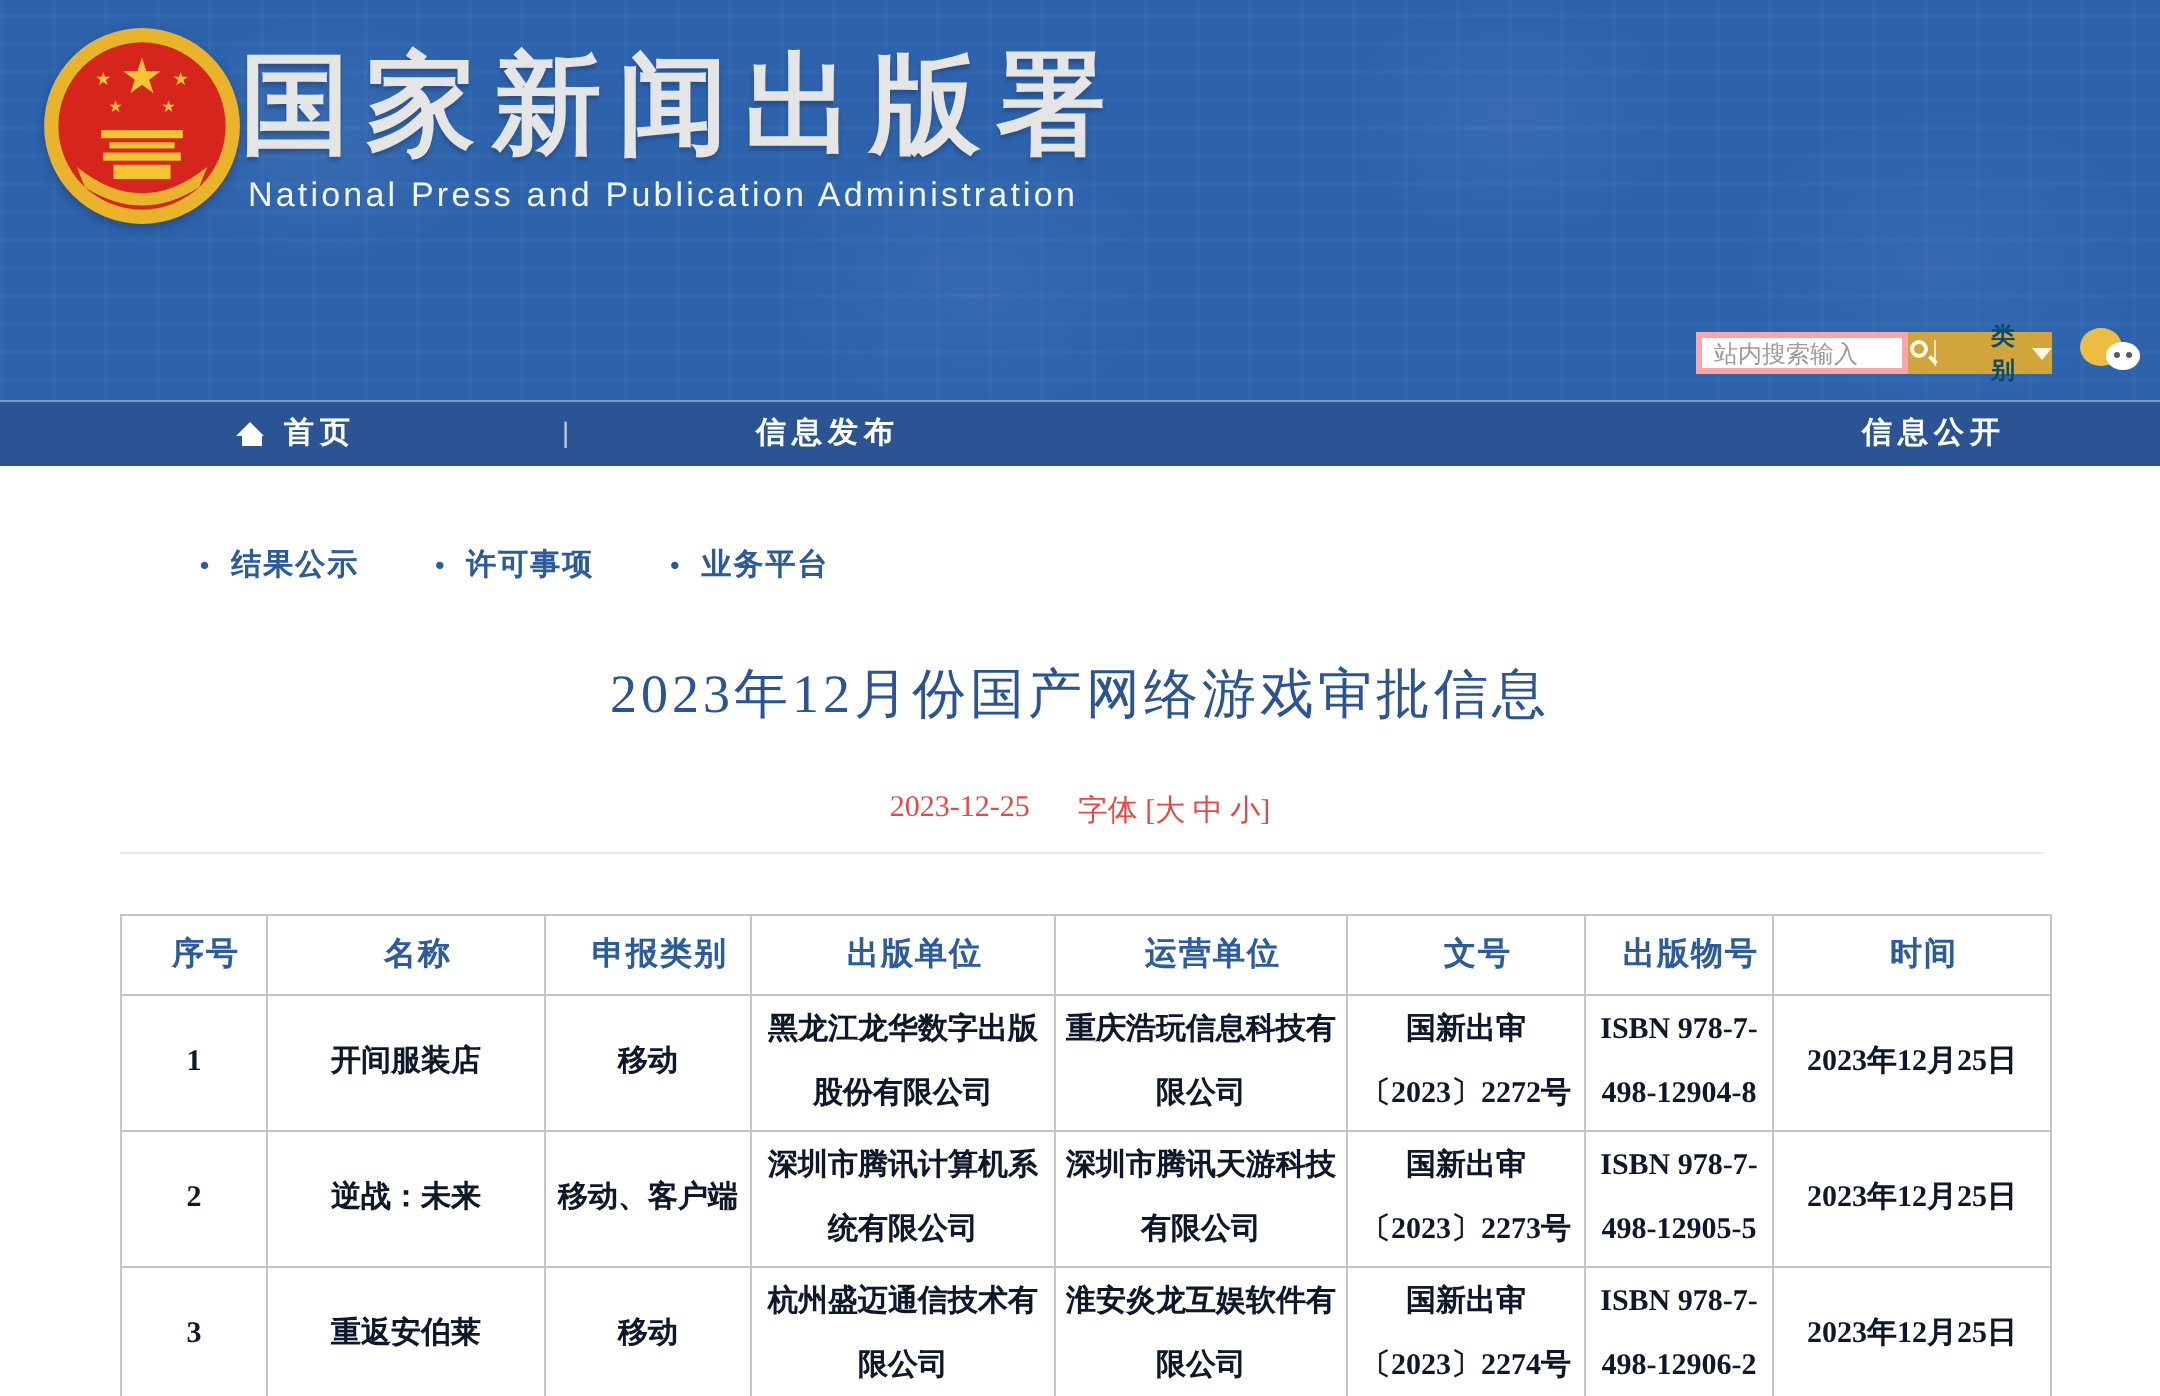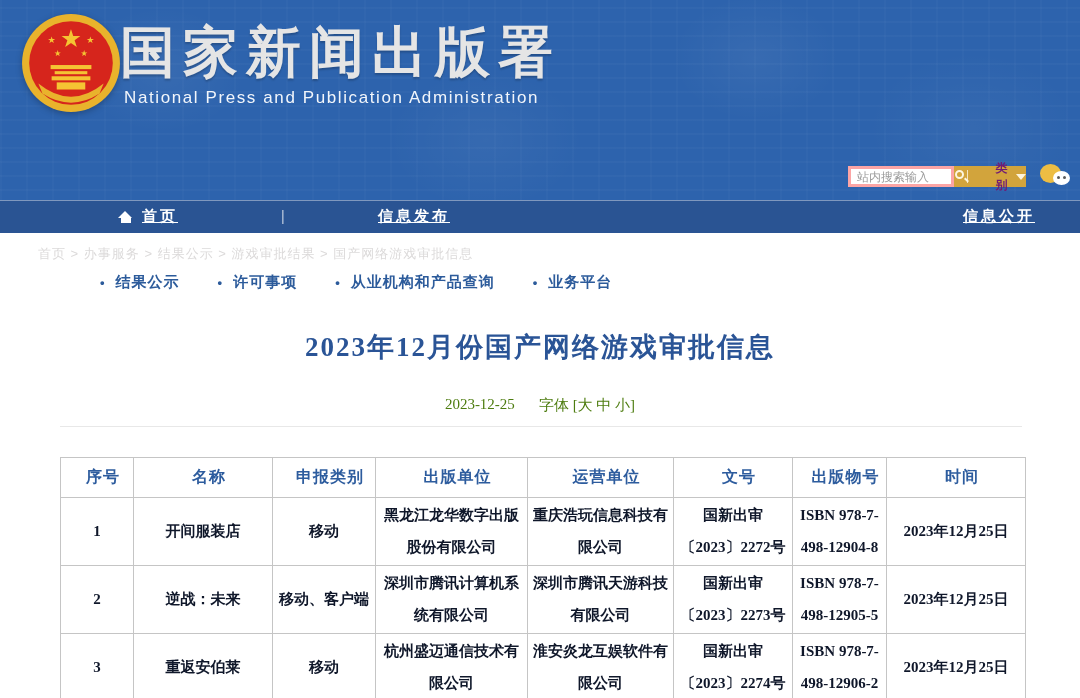--- a/index.html
+++ b/index.html
@@ -50,21 +50,21 @@
   .search-btn { width:16px; height:16px; position:relative; cursor:pointer; }
   .search-btn .lens {
     position:absolute; left:1px; top:1px; width:9px; height:9px;
     border:2px solid #fdf6e0; border-radius:50%;
   }
   .search-btn .handle {
     position:absolute; left:10px; top:10px; width:5px; height:2px;
     background:#fdf6e0; transform:rotate(45deg);
   }
   .gold-divider { width:1px; height:13px; background:rgba(255,250,235,.75); }
-  .category-label { color:#701a75; font-size:12px; font-weight:bold; letter-spacing:1px;margin-left:28px; }
+  .category-label { color:#0c4a6e; font-size:12px; font-weight:bold; letter-spacing:1px;margin-left:28px; }
   .caret-down {
     width:0; height:0; border-left:5px solid transparent; border-right:5px solid transparent;
     border-top:6px solid #fdf5dd;
   }
   .wechat { position:absolute; left:1040px; top:164px; width:32px; height:26px; cursor:pointer; }
   .wechat .bubble-back {
     position:absolute; left:0; top:0; width:21px; height:19px; border-radius:50%;
     background:#edbd43;
   }
   .wechat .bubble-front {
@@ -77,56 +77,56 @@
   .wechat .bubble-front::before { left:4px; }
   .wechat .bubble-front::after { left:10px; }
 
   
   .nav-bar {
     position:absolute; left:0; top:200px; width:1080px; height:33px;
     background:#2a5493; box-shadow:inset 0 1px 0 rgba(255,255,255,.4);
   }
   .nav-item {
     position:absolute; top:0; height:33px; display:flex; align-items:center;
-    color:#ffffff; font-size:15px; font-weight:bold; letter-spacing:3px; cursor:pointer;text-decoration:underline;
+    color:#ffffff; font-size:15px; font-weight:bold; letter-spacing:3px; cursor:pointer;
   }
   .nav-home { left:118px; gap:9px; }
   .home-icon { position:relative; width:15px; height:12px; }
   .home-icon .roof {
     position:absolute; left:0; top:0; width:0; height:0;
     border-left:7.5px solid transparent; border-right:7.5px solid transparent;
     border-bottom:7px solid #ffffff;
   }
   .home-icon .base { position:absolute; left:2.5px; top:7px; width:10px; height:5px; background:#ffffff; }
   .nav-sep { position:absolute; left:281px; top:8px; color:rgba(255,255,255,.7); font-size:14px; }
   .nav-info { left:378px; }
   .nav-active {
     left:553px; width:266px; justify-content:center; background:#f3f5f8;
     color:#1e4c8f; letter-spacing:3px;
   }
-  .nav-public { left:963px; }
+  .nav-public { left:931px; }
 
   
   .content { position:absolute; left:0; top:233px; width:1080px; height:465px; background:#ffffff; overflow:hidden; }
   .breadcrumb {
     position:absolute; left:38px; top:12px; font-size:13px; color:#dcdada; letter-spacing:1px; cursor:pointer;
   }
   .subnav { position:absolute; left:100px; top:40px; display:flex; gap:38px; }
   .subnav-item {
     font-size:15px; font-weight:bold; color:#2c5b9b; letter-spacing:1px; cursor:pointer;
   }
   .subnav-item::before { content:"•"; color:#2c5b9b; margin-right:10px; font-size:13px; }
   .article-title {
     position:absolute; left:0; top:96px; width:1080px; text-align:center;
-    font-family:"Liberation Serif","DejaVu Serif",serif; font-weight:bold;
+    font-family:"Liberation Serif","DejaVu Serif",serif; font-weight:normal;
     font-size:27px; color:#2a5496; letter-spacing:2px;
   }
   .date-row {
     position:absolute; left:0; top:163px; width:1080px; display:flex; justify-content:center; gap:24px;
-    font-family:"Liberation Serif","DejaVu Serif",serif; font-size:15px; color:#4d7c0f;text-align:right;
+    font-family:"Liberation Serif","DejaVu Serif",serif; font-size:15px; color:#ef4444;text-align:right;
   }
   .font-size-opts { cursor:pointer;margin-top:10px; }
   .date-divider { position:absolute; left:60px; top:193px; width:962px; height:1px; background:#e8e8e8; }
 
   
   .approval-table {
     position:absolute; left:60px; top:224px; width:965px;
     border-collapse:collapse; table-layout:fixed;
     font-family:"Liberation Serif","DejaVu Serif",serif;
   }
@@ -195,26 +195,24 @@
         </span>
         <span>首页</span>
       </div>
       <span class="nav-sep">|</span>
       <div class="nav-item nav-info">信息发布</div>
       <div class="nav-item nav-public">信息公开</div>
     </nav>
   </header>
 
   <main class="content">
-    <div class="breadcrumb">首页 &gt; 办事服务 &gt; 结果公示 &gt; 游戏审批结果 &gt; 国产网络游戏审批信息</div>
 
     <div class="subnav">
       <span class="subnav-item">结果公示</span>
       <span class="subnav-item">许可事项</span>
-      <span class="subnav-item">从业机构和产品查询</span>
       <span class="subnav-item">业务平台</span>
     </div>
 
     <h1 class="article-title">2023年12月份国产网络游戏审批信息</h1>
 
     <div class="date-row">
       <span>2023-12-25</span>
       <span>
         <span>字体</span>
         <span class="font-size-opts">[大 中 小]</span>

